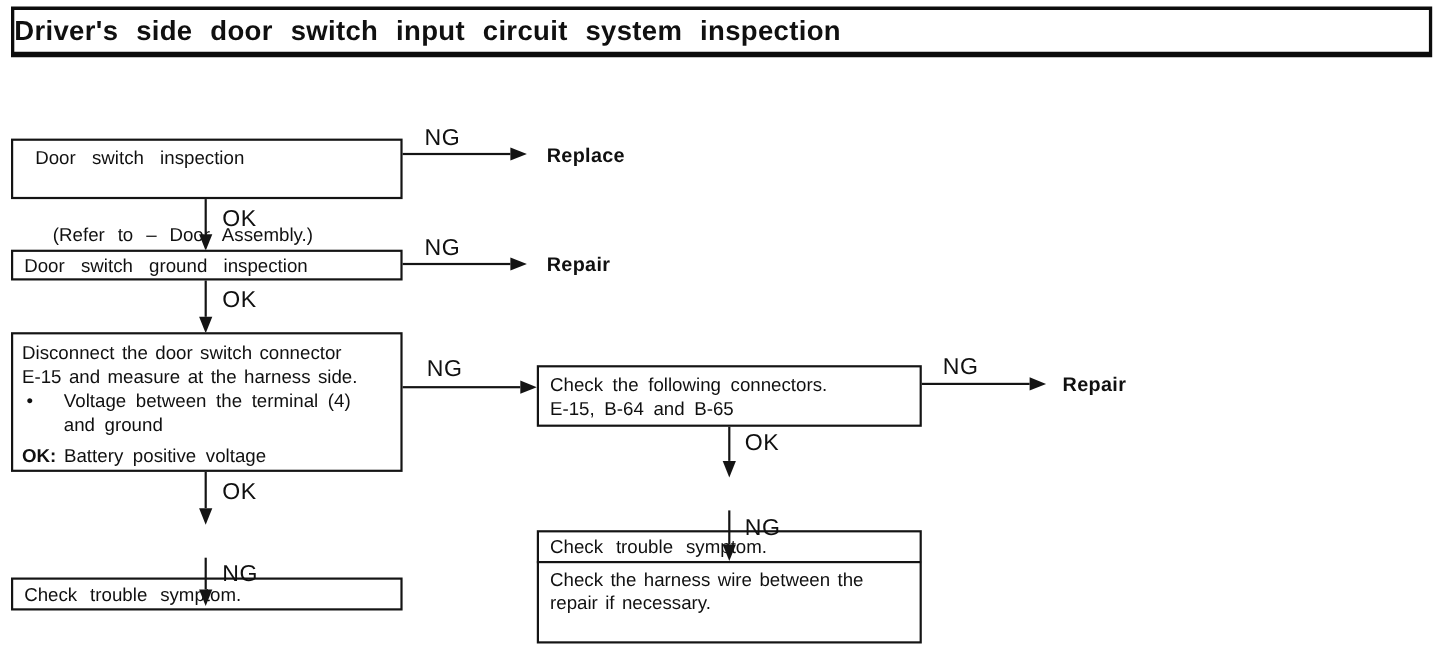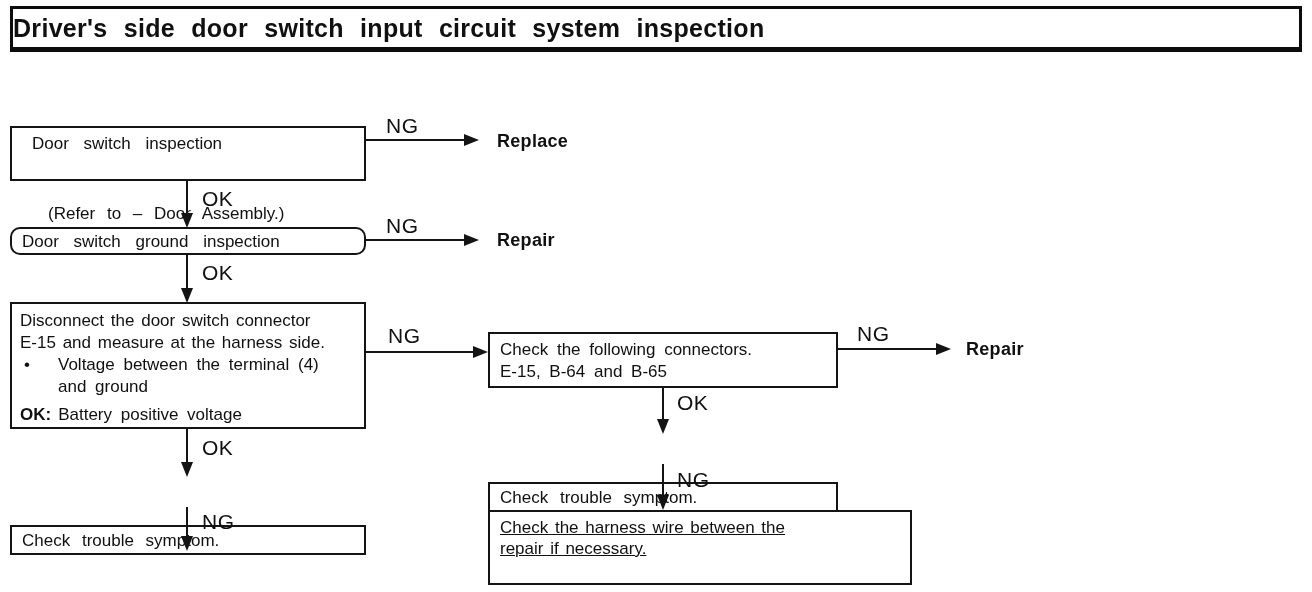--- a/index.html
+++ b/index.html
@@ -50,21 +50,21 @@
 
   <div class="hline" style="left:366px; top:139px; width:98px;"></div>
   <div class="head-r" style="left:464px; top:134px;"></div>
   <span class="lbl" style="left:386px; top:114px;">NG</span>
   <span class="term" style="left:497px; top:131px;">Replace</span>
 
   <div class="vline" style="left:186px; top:181px; height:32px;"></div>
   <div class="head-d" style="left:181px; top:213px;"></div>
   <span class="lbl" style="left:202px; top:187px;">OK</span>
 
-  <div class="box ws-wide" style="left:10px; top:227px; width:356px; height:28px; padding-top:2px;border-radius:10px;">Door switch ground inspection</div>
+  <div class="box ws-wide" style="left:10px; top:227px; width:356px; height:28px; padding-top:2px;">Door switch ground inspection</div>
 
   <div class="hline" style="left:366px; top:239px; width:98px;"></div>
   <div class="head-r" style="left:464px; top:234px;"></div>
   <span class="lbl" style="left:386px; top:214px;">NG</span>
   <span class="term" style="left:497px; top:230px;">Repair</span>
 
   <div class="vline" style="left:186px; top:255px; height:33px;"></div>
   <div class="head-d" style="left:181px; top:288px;"></div>
   <span class="lbl" style="left:202px; top:261px;">OK</span>
 
@@ -100,21 +100,21 @@
   <div class="vline" style="left:662px; top:388px; height:31px;"></div>
   <div class="head-d" style="left:657px; top:419px;"></div>
   <span class="lbl" style="left:677px; top:391px;">OK</span>
 
   <div class="box ws-med" style="left:488px; top:434px; width:350px; height:30px; padding-top:3px;">Check trouble symptom.</div>
 
   <div class="vline" style="left:662px; top:464px; height:31px;"></div>
   <div class="head-d" style="left:657px; top:495px;"></div>
   <span class="lbl" style="left:677px; top:468px;">NG</span>
 
-  <div class="box" style="left:488px; top:510px; width:424px; height:75px; line-height:21px; word-spacing:2px;text-decoration:underline;">
+  <div class="box" style="left:488px; top:510px; width:350px; height:75px; line-height:21px; word-spacing:2px;">
     <span class="blk">Check the harness wire between the</span>
     <span class="blk">repair if necessary.</span>
   </div>
 
   <div class="vline" style="left:186px; top:429px; height:33px;"></div>
   <div class="head-d" style="left:181px; top:462px;"></div>
   <span class="lbl" style="left:202px; top:436px;">OK</span>
 
   <div class="box ws-med" style="left:10px; top:477px; width:356px; height:30px; padding-top:3px;">Check trouble symptom.</div>
 

